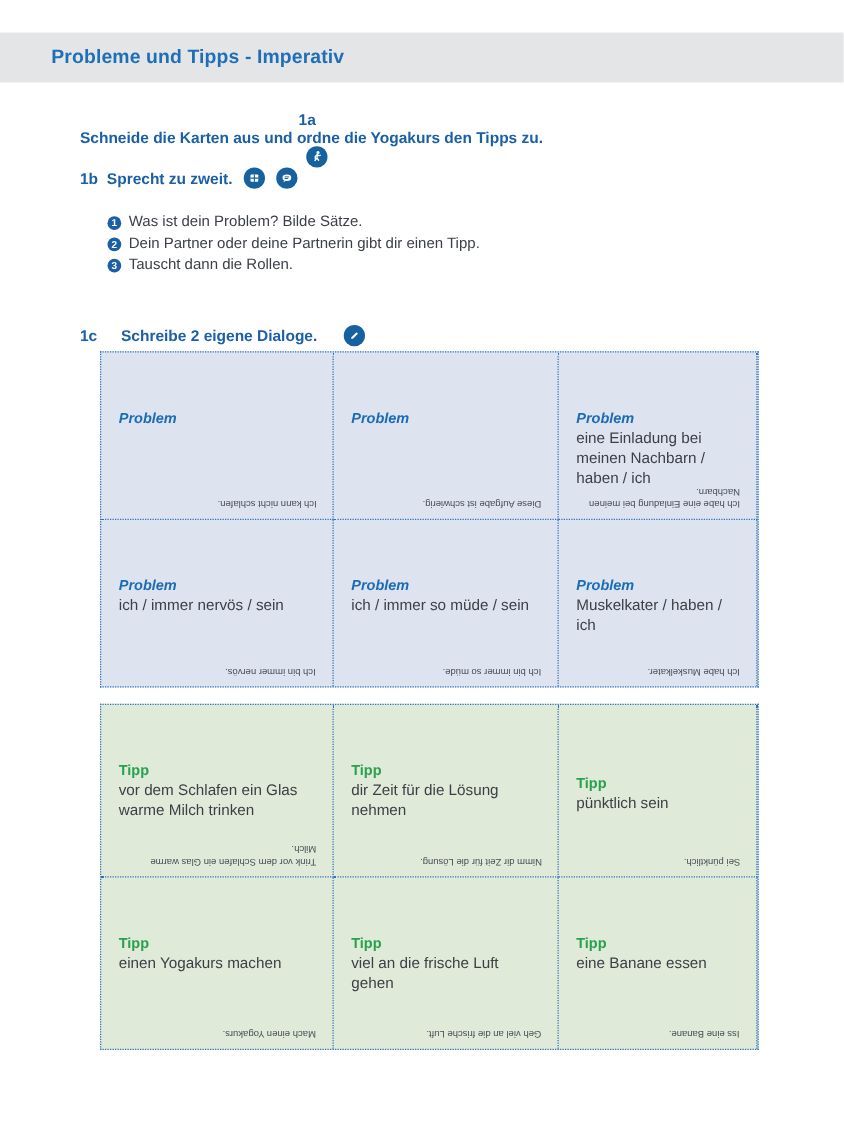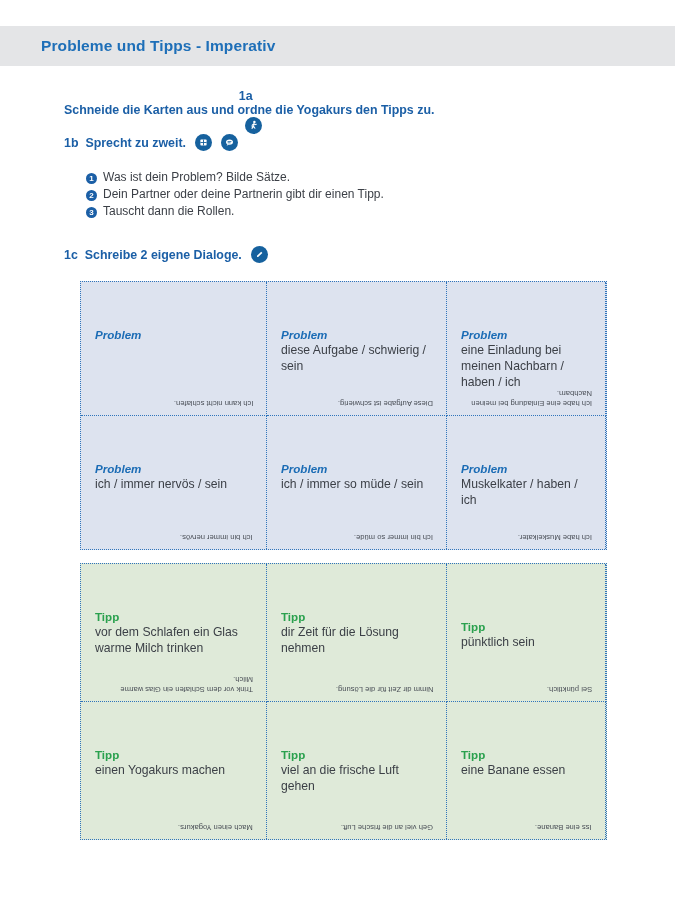--- a/index.html
+++ b/index.html
@@ -49,21 +49,21 @@
     margin-right: 7px;
   }
   .task-text {
     font-size: 12.4px;
     font-weight: bold;
     color: #1b5fa6;
   }
 
   #task-1a { left: 64px; top: 89px; flex-direction: column; }
   #task-1b { left: 64px; top: 134px; }
-  #task-1c { left: 64px; top: 246px; }
+  #task-1c { left: 64px; top: 260px; gap: 12px; }
 
   
   .icon-circle {
     width: 17px;
     height: 17px;
     border-radius: 50%;
     background: #16619e;
     display: inline-flex;
     align-items: center;
     justify-content: center;
@@ -232,21 +232,20 @@
 <div class="card-grid" id="grid-problems">
   <div class="card">
     <div class="card-body">
       <div class="card-label">Problem</div>
     </div>
     <div class="card-answer">Ich kann nicht schlafen.</div>
   </div>
   <div class="card">
     <div class="card-body">
       <div class="card-label">Problem</div>
-      <div class="card-prompt">diese Aufgabe / schwierig / sein</div>
     </div>
     <div class="card-answer">Diese Aufgabe ist schwierig.</div>
   </div>
   <div class="card">
     <div class="card-body">
       <div class="card-label">Problem</div>
       <div class="card-prompt">eine Einladung bei meinen Nachbarn / haben / ich</div>
     </div>
     <div class="card-answer">Ich habe eine Einladung bei meinen Nachbarn.</div>
   </div>

